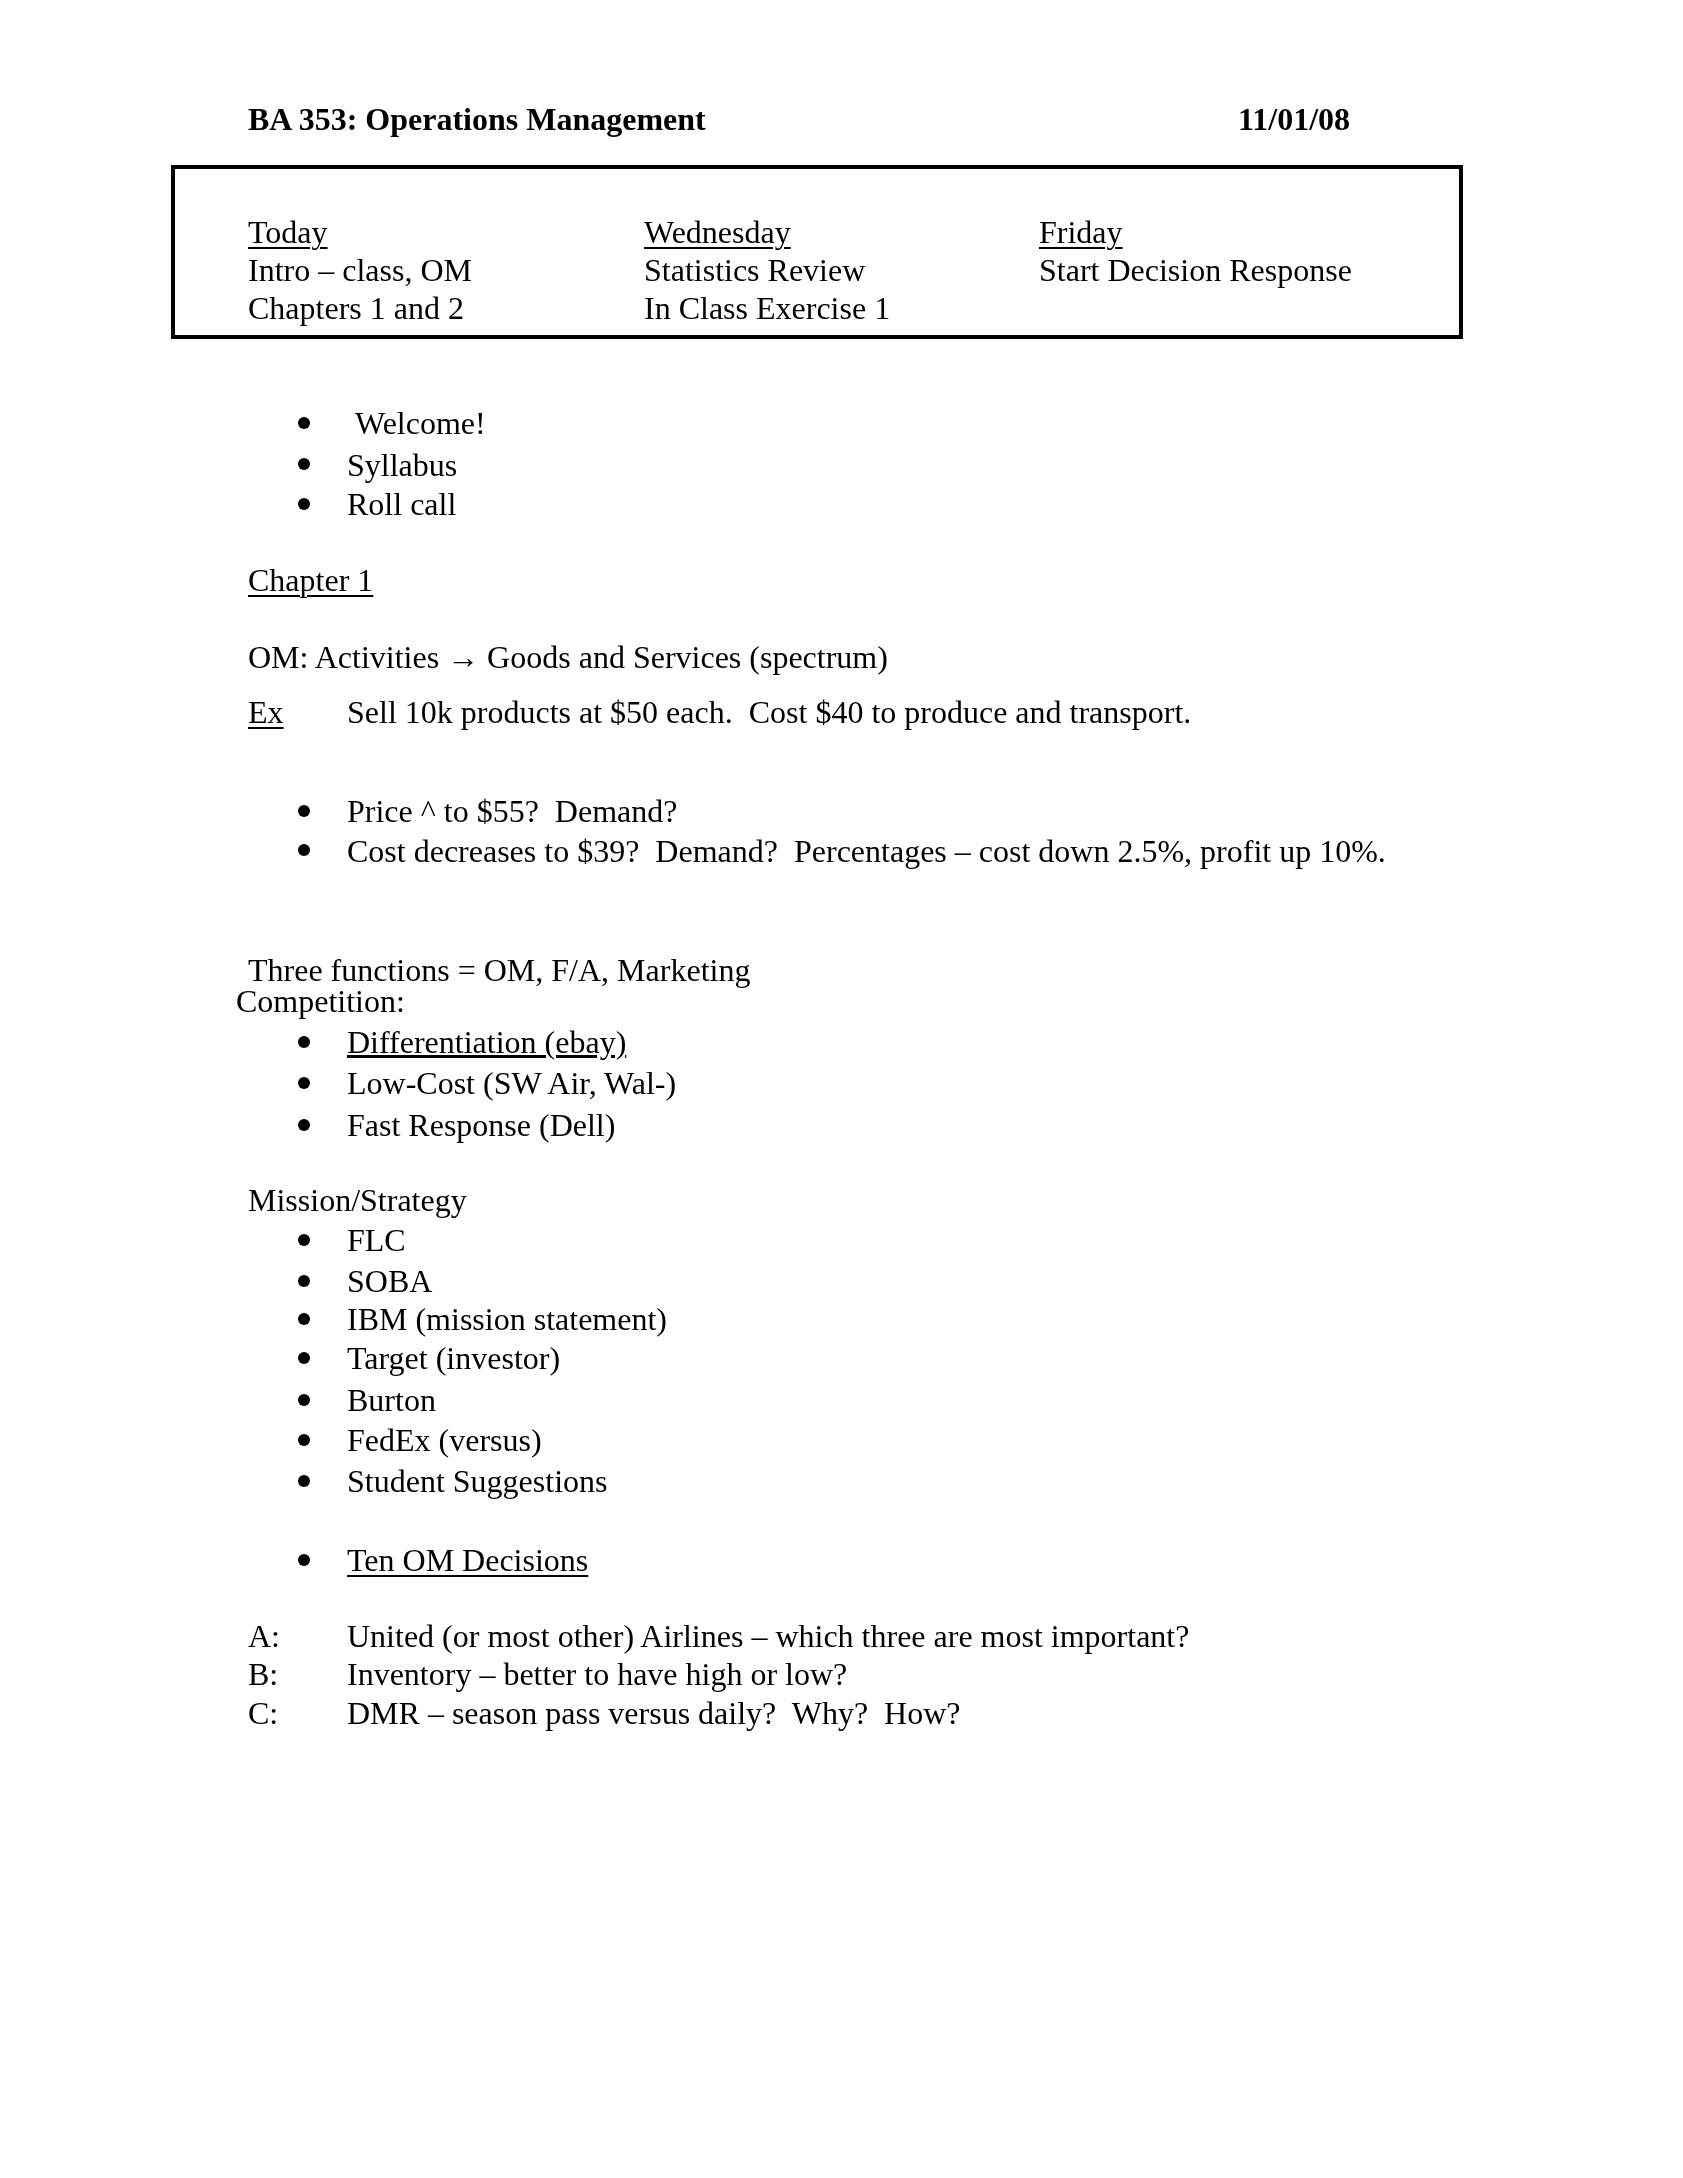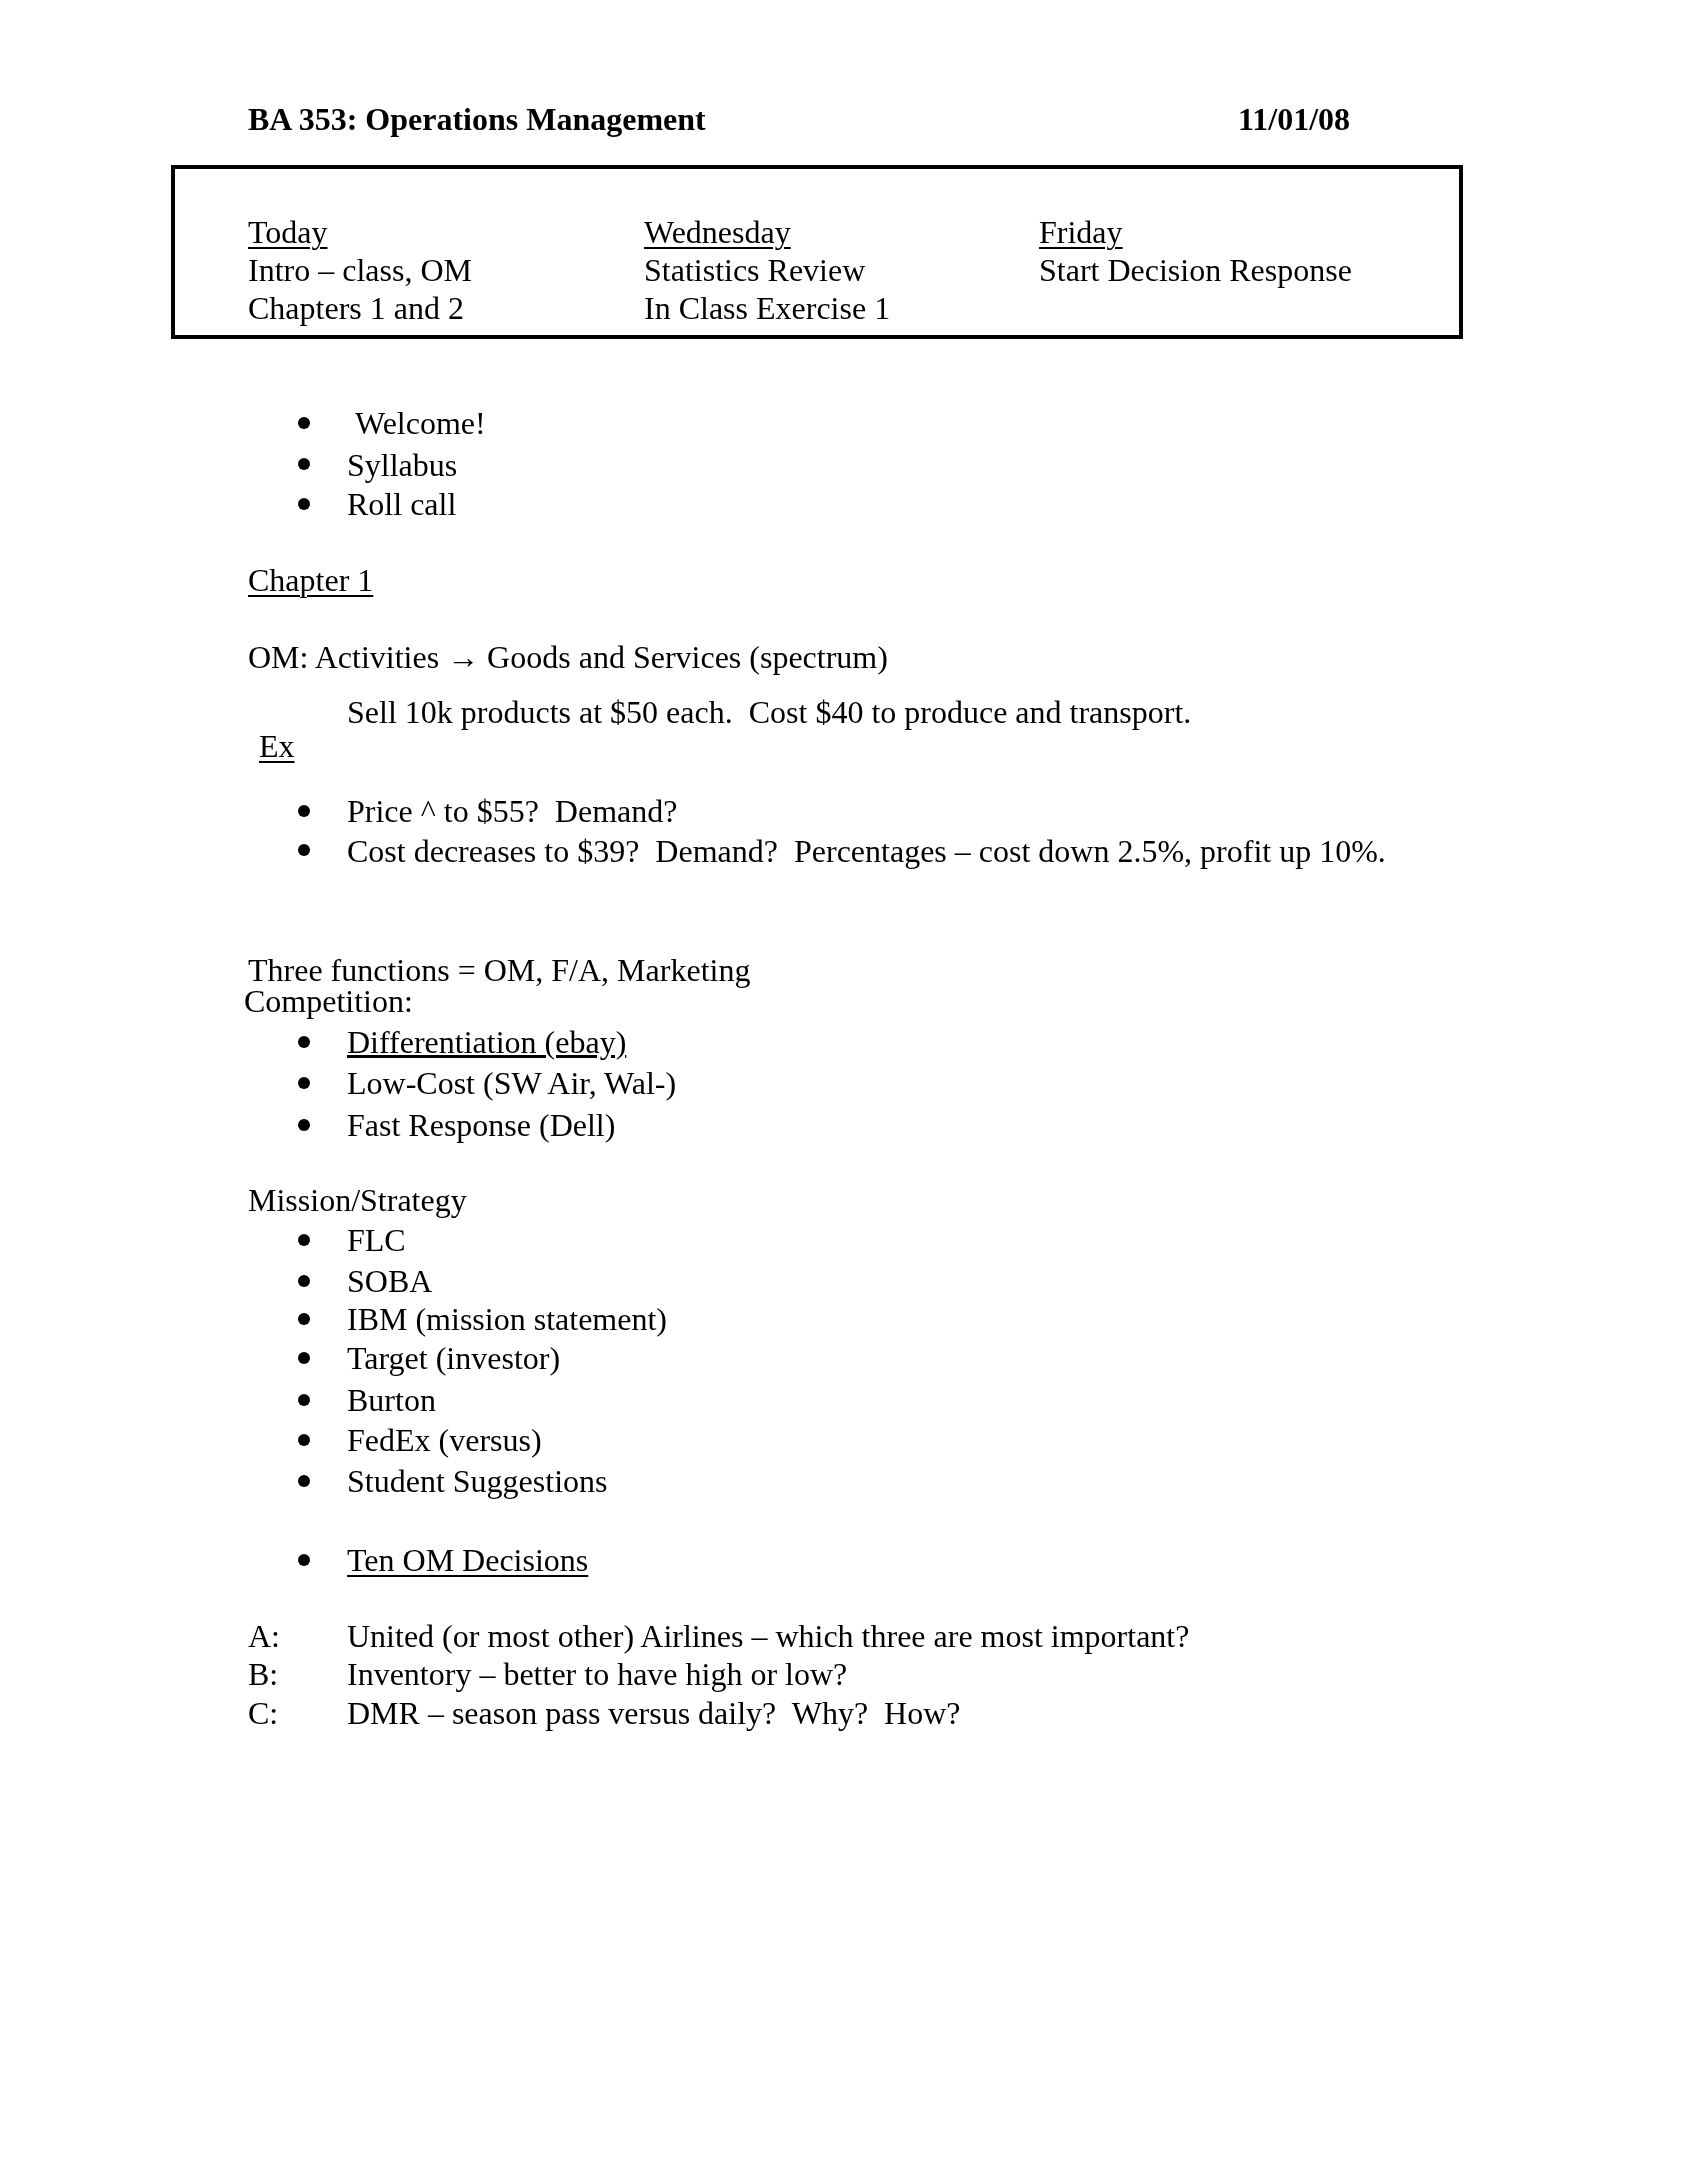--- a/index.html
+++ b/index.html
@@ -40,33 +40,33 @@
   <div class="ln" style="left:347px; top:405px;margin-left:8px;">Welcome!</div>
   <span class="dot" style="left:298px; top:458px;"></span>
   <div class="ln" style="left:347px; top:447px;">Syllabus</div>
   <span class="dot" style="left:298px; top:498px;"></span>
   <div class="ln" style="left:347px; top:486px;">Roll call</div>
 </div>
 
 <div class="ln u" style="left:248px; top:562px;">Chapter 1</div>
 <div class="ln" style="left:248px; top:639px;">OM: Activities → Goods and Services (spectrum)</div>
 
-<div class="ln u" style="left:259px; top:694px;margin-top:34px;">Ex</div>
+<div class="ln u" style="left:248px; top:694px;">Ex</div>
 <div class="ln" style="left:347px; top:694px;">Sell 10k products at $50 each.  Cost $40 to produce and transport.</div>
 
 <div>
   <span class="dot" style="left:298px; top:805px;"></span>
   <div class="ln" style="left:347px; top:793px;">Price ^ to $55?  Demand?</div>
   <span class="dot" style="left:298px; top:844px;"></span>
   <div class="ln" style="left:347px; top:833px;">Cost decreases to $39?  Demand?  Percentages – cost down 2.5%, profit up 10%.</div>
 </div>
 
 <div class="ln" style="left:248px; top:952px;">Three functions = OM, F/A, Marketing</div>
 
-<div class="ln" style="left:244px; top:983px;">Competition:</div>
+<div class="ln" style="left:236px; top:983px;">Competition:</div>
 <div>
   <span class="dot" style="left:298px; top:1036px;"></span>
   <div class="ln" style="left:347px; top:1024px;text-decoration:underline;">Differentiation (ebay)</div>
   <span class="dot" style="left:298px; top:1077px;"></span>
   <div class="ln" style="left:347px; top:1065px;">Low-Cost (SW Air, Wal-)</div>
   <span class="dot" style="left:298px; top:1119px;"></span>
   <div class="ln" style="left:347px; top:1107px;">Fast Response (Dell)</div>
 </div>
 
 <div class="ln" style="left:248px; top:1182px;">Mission/Strategy</div>

